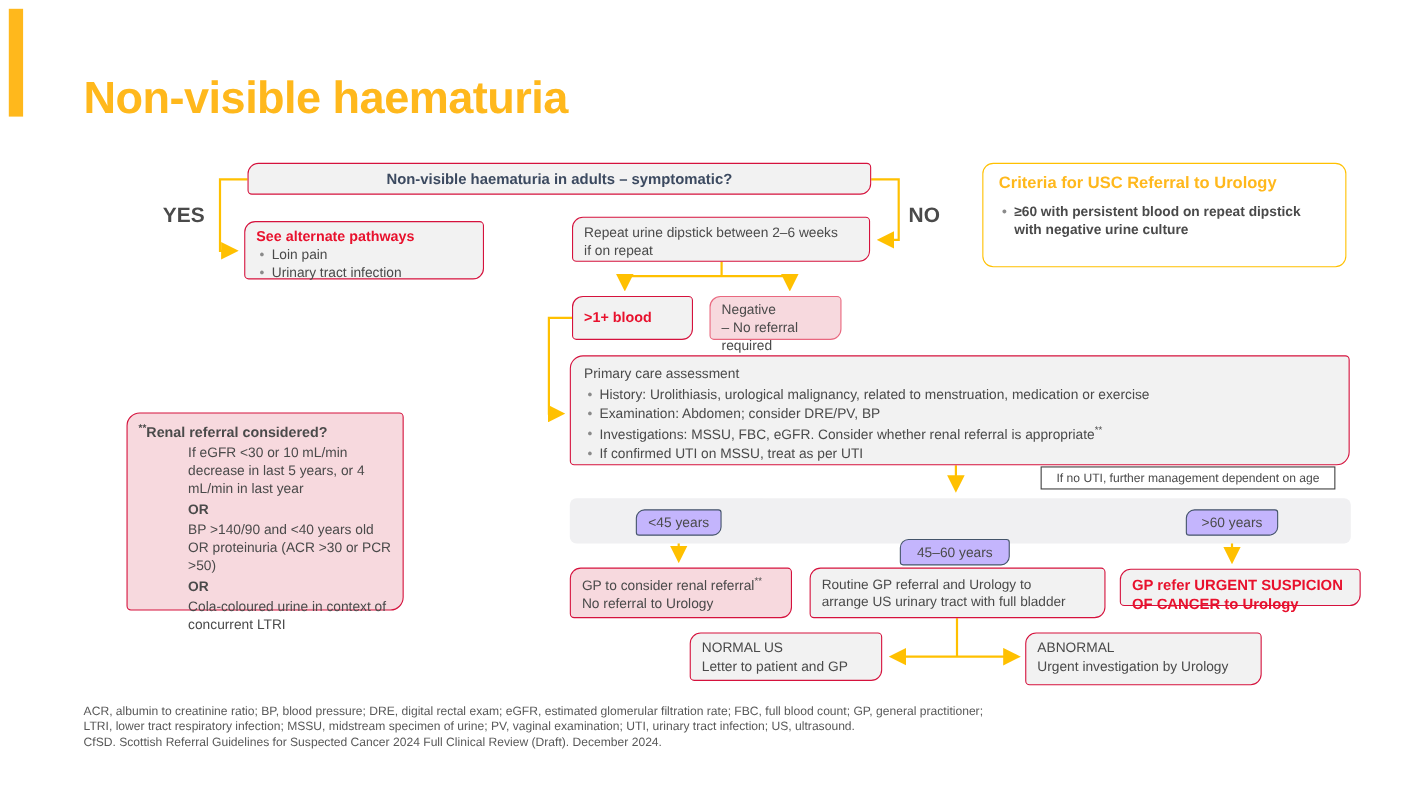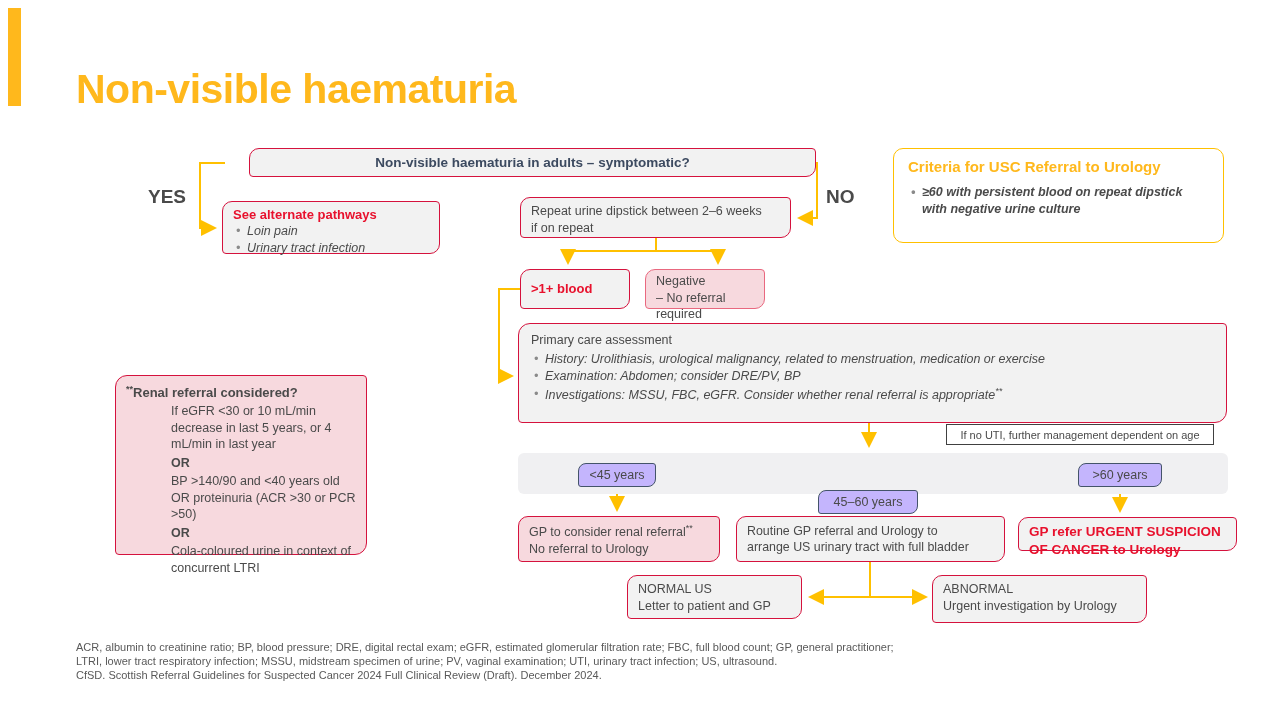--- a/index.html
+++ b/index.html
@@ -21,31 +21,31 @@
   body{font-family:"Liberation Sans", sans-serif;position:relative;}
   .abs{position:absolute;}
 
   .accent-bar{left:8px;top:8px;width:13px;height:98px;background:var(--accent-yellow);}
   .page-title{left:76px;top:66px;font-size:41px;font-weight:bold;color:var(--accent-yellow);letter-spacing:-0.5px;}
 
   .box{position:absolute;border:1.6px solid var(--crimson);background:var(--grey-fill);
        border-radius:10px 4px 10px 4px;color:var(--body-text);font-size:12.5px;line-height:1.32;}
   .pre{white-space:pre-line;}
 
-  .question-box{left:225px;top:148px;width:567px;height:29px;display:flex;align-items:center;justify-content:center;margin-left:24px;}
+  .question-box{left:225px;top:148px;width:567px;height:29px;display:flex;align-items:center;justify-content:center;}
   .question-box span{font-weight:bold;font-size:13.5px;color:var(--navy);}
 
   .yn-label{font-size:19px;font-weight:bold;color:var(--body-text);}
   .yes-label{left:148px;top:186px;}
   .no-label{left:826px;top:186px;}
 
   .alt-box{left:222px;top:201px;width:218px;height:53px;padding:4px 10px;}
   .alt-box .ttl{color:var(--red-text);font-weight:bold;font-size:13px;}
   ul.blist{list-style:none;}
-  ul.blist li{padding-left:14px;position:relative;font-style:italic;}
+  ul.blist li{padding-left:14px;position:relative;}
   ul.blist li::before{content:"\2022";position:absolute;left:3px;color:#8a8a8a;}
 
   .repeat-box{left:520px;top:197px;width:271px;height:41px;padding:5px 10px;}
   .blood-box{left:520px;top:269px;width:110px;height:40px;display:flex;align-items:center;padding:0 10px;}
   .blood-box span{color:var(--red-text);font-weight:bold;font-size:13px;}
   .negative-box{left:645px;top:269px;width:120px;height:40px;background:var(--pink-fill);border-color:var(--pink-border);padding:3px 10px;}
 
   .primary-box{left:518px;top:323px;width:709px;height:100px;padding:8px 12px;border-radius:12px 4px 12px 4px;}
   .primary-box .ttl{margin-bottom:2px;}
   .primary-box li{margin-top:1px;}
@@ -136,20 +136,21 @@
 
 <div class="box negative-box pre">Negative
 – No referral required</div>
 
 <div class="box primary-box">
   <div class="ttl">Primary care assessment</div>
   <ul class="blist">
     <li>History: Urolithiasis, urological malignancy, related to menstruation, medication or exercise</li>
     <li>Examination: Abdomen; consider DRE/PV, BP</li>
     <li><span>Investigations: MSSU, FBC, eGFR. Consider whether renal referral is appropriate</span><sup>**</sup></li>
+    <li>If confirmed UTI on MSSU, treat as per UTI</li>
   </ul>
 </div>
 
 <div class="abs no-uti-note">If no UTI, further management dependent on age</div>
 
 <div class="abs age-band"></div>
 <div class="age-box age-under45">&lt;45 years</div>
 <div class="age-box age-mid">45–60 years</div>
 <div class="age-box age-over60">&gt;60 years</div>
 

